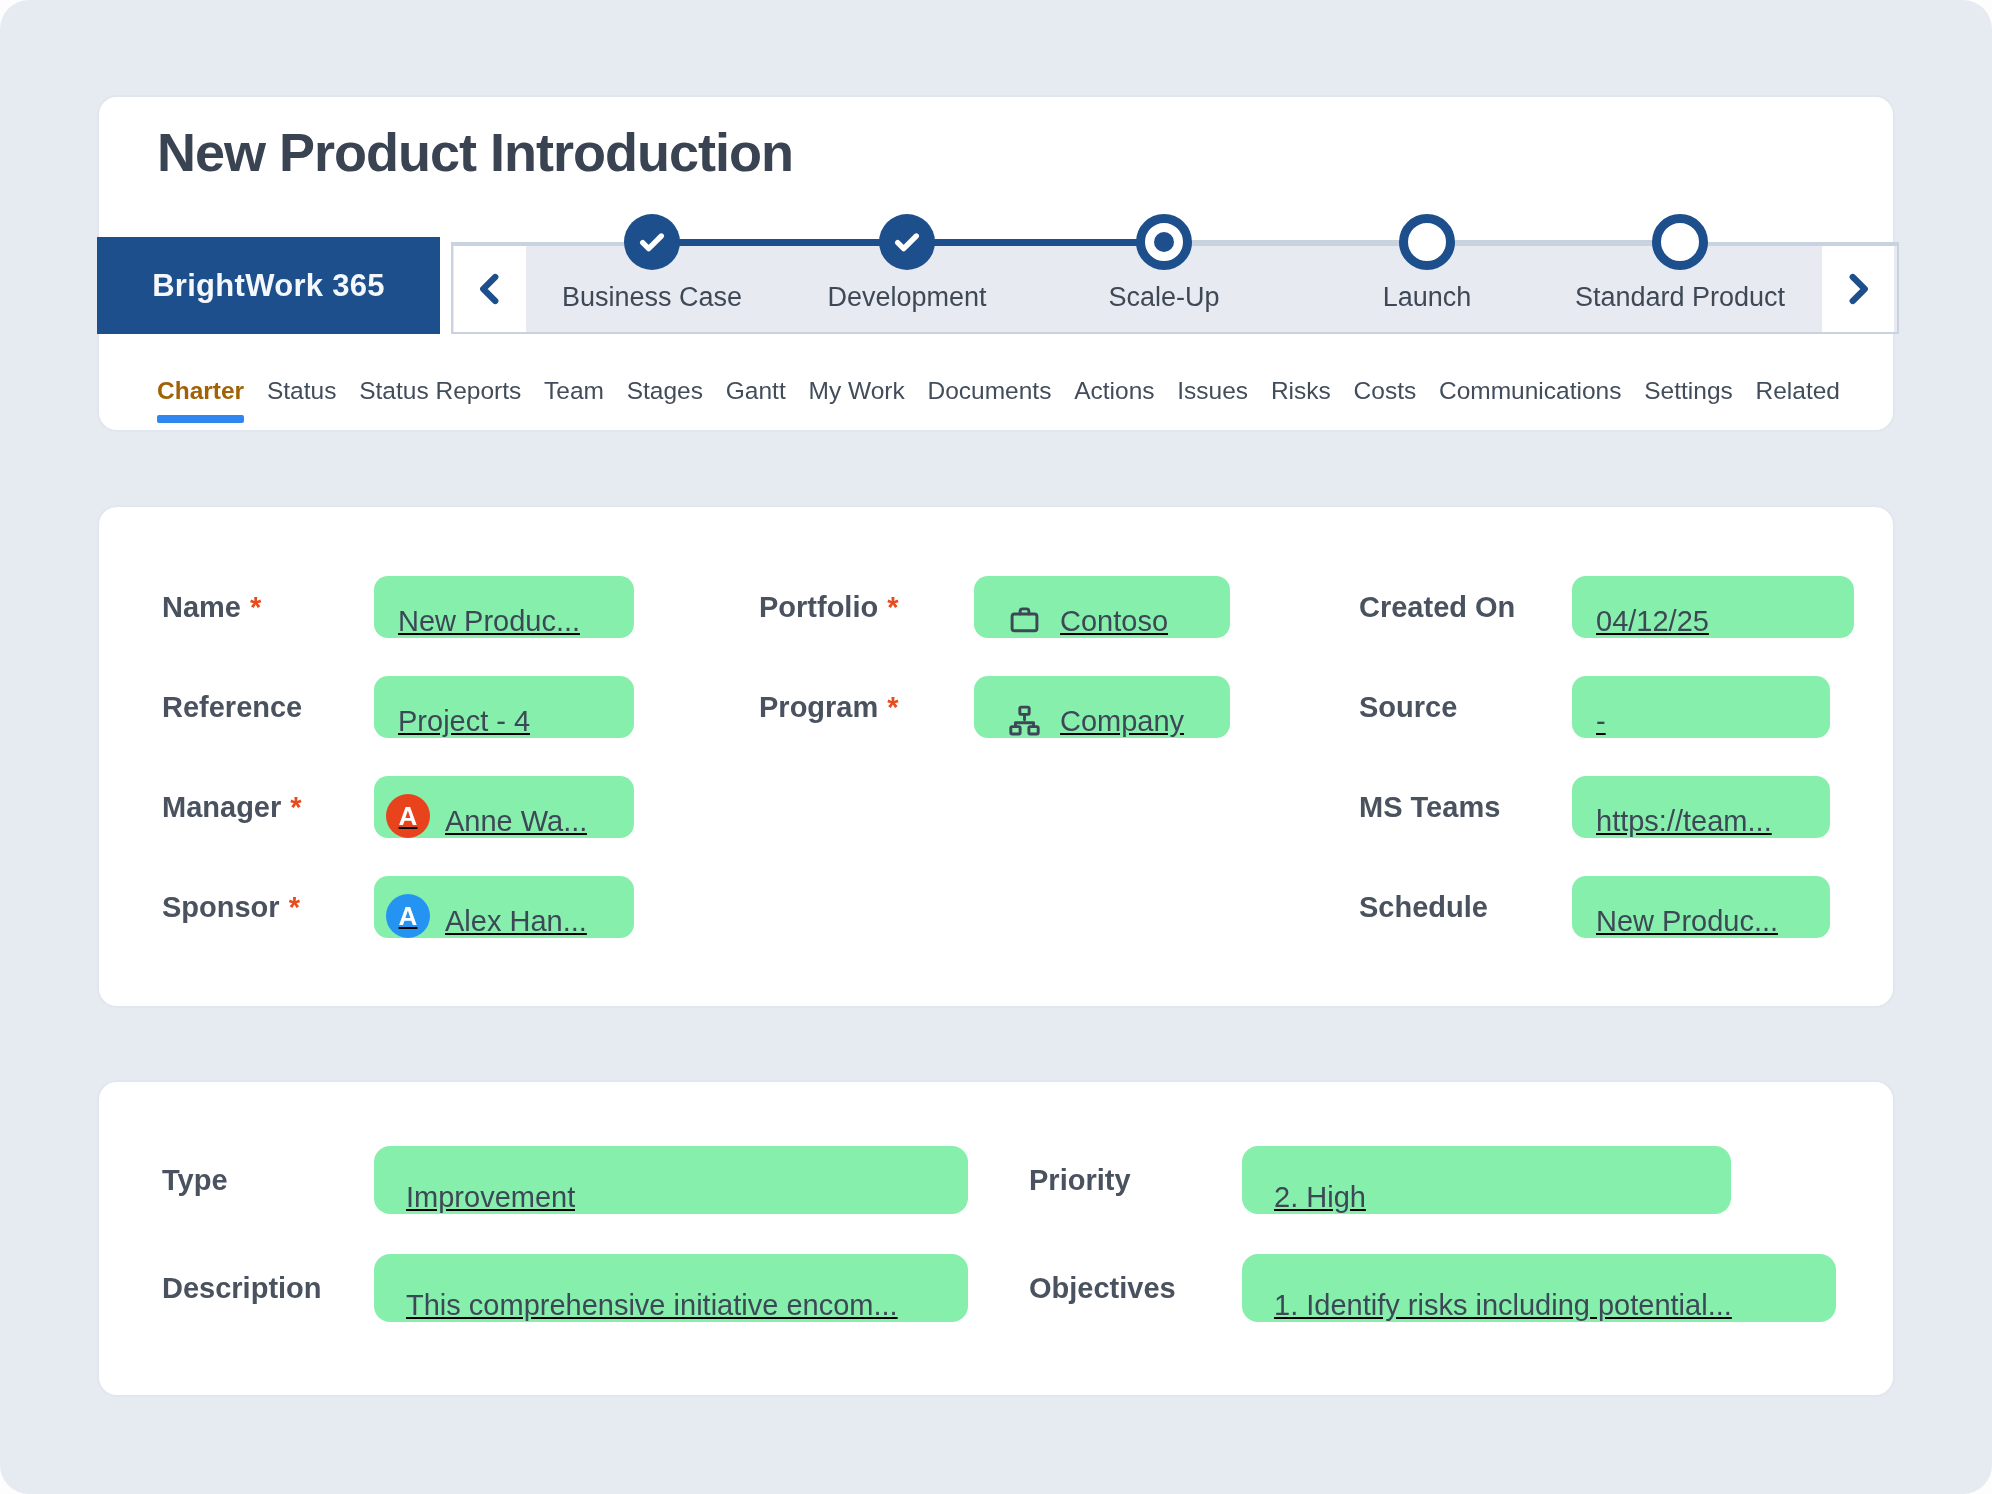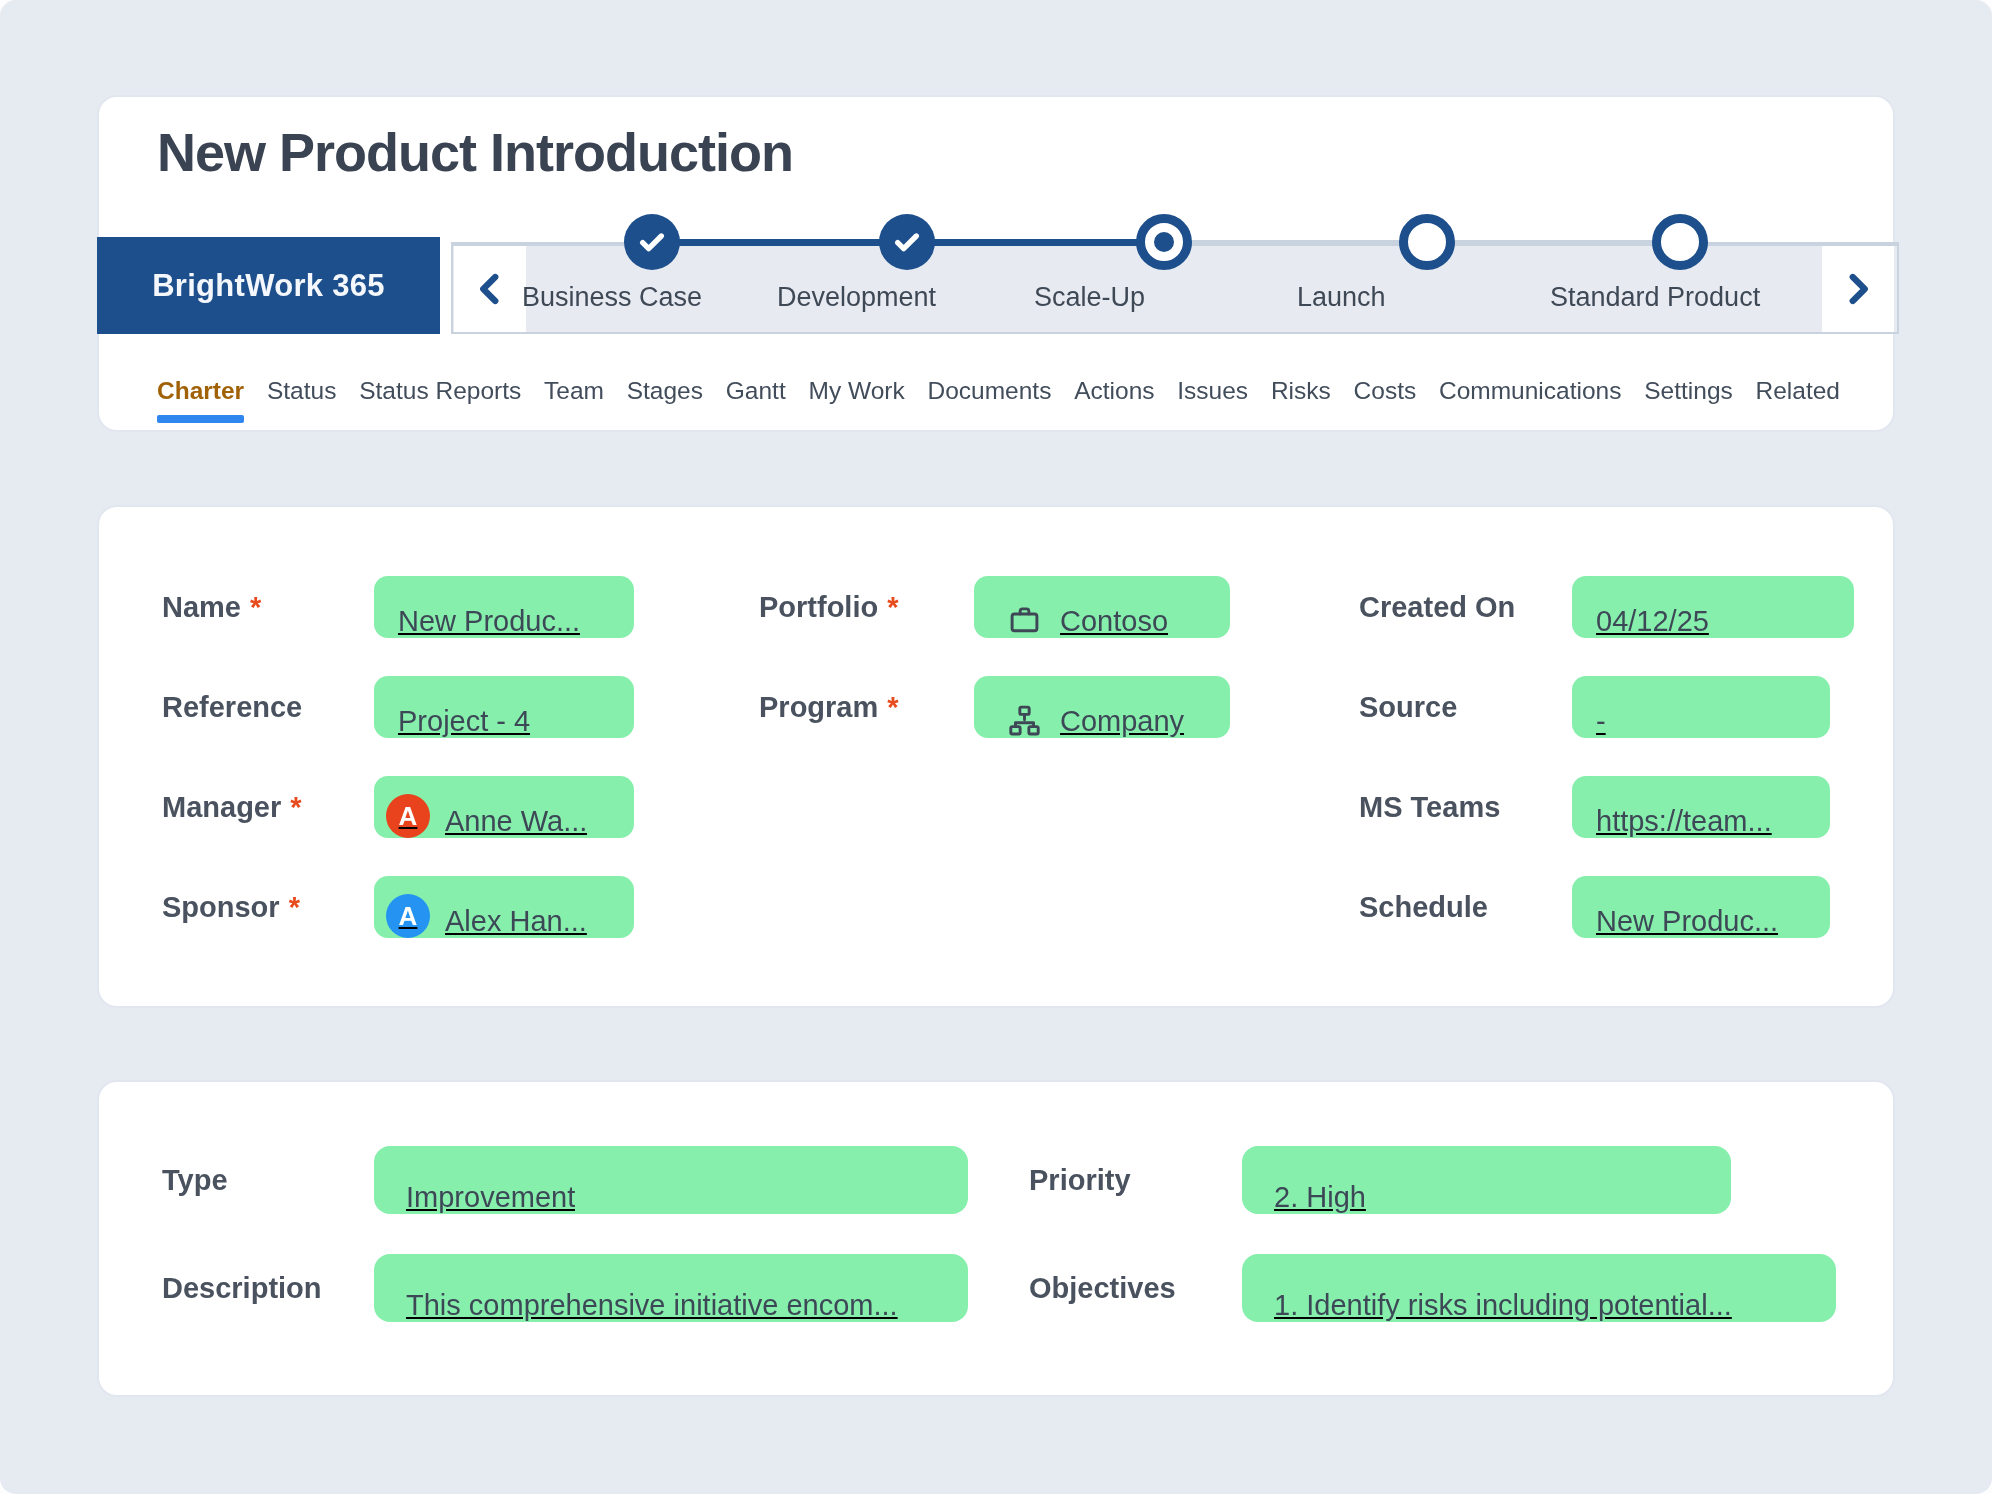--- a/index.html
+++ b/index.html
@@ -1,17 +1,17 @@
 <!DOCTYPE html>
 <html><head>
 <meta charset="utf-8">
 <style>
   * { margin:0; padding:0; box-sizing:border-box; }
   html,body { width:1992px; height:1494px; background:#fdfdfe; font-family:"Liberation Sans", sans-serif; }
-  .app { position:absolute; inset:0; background:#e6eaf1; border-radius:16px; overflow:hidden; }
+  .app { position:absolute; inset:0; background:#e6eaf1; border-radius:29px; overflow:hidden; }
 
   .card { position:absolute; background:#ffffff; border:2px solid #e2e7ef; border-radius:20px; }
   .header-card { left:97px; top:95px; width:1798px; height:337px; }
   .charter-card { left:97px; top:505px; width:1798px; height:503px; }
   .details-card { left:97px; top:1080px; width:1798px; height:317px; }
 
   .page-title { position:absolute; left:58px; top:24px; font-size:54px; font-weight:700; color:#3a4352; letter-spacing:-1px; }
 
   
   .brand-box { position:absolute; left:-2px; top:140px; width:343px; height:97px; background:#1d4f8c; display:flex; align-items:center; justify-content:center; }
@@ -24,21 +24,21 @@
 
   .conn { position:absolute; height:7px; top:142px; }
   .conn.done { left:553px; width:512px; background:#1d4f8c; }
   .conn.todo { left:1065px; width:516px; background:#c9d3e0; height:5px; top:143px; }
 
   .stage-dot { position:absolute; top:117px; width:56px; height:56px; border-radius:50%; display:flex; align-items:center; justify-content:center; cursor:pointer; }
   .stage-dot.complete { background:#1d4f8c; }
   .stage-dot.complete svg { width:32px; height:32px; }
   .stage-dot.ring { background:#ffffff; border:9px solid #1d4f8c; }
   .stage-dot .core { width:20px; height:20px; border-radius:50%; background:#1d4f8c; }
-  .stage-label { position:absolute; top:185px; width:260px; font-size:27px; color:#3f4956; }
+  .stage-label { position:absolute; top:185px; width:260px; text-align:center; font-size:27px; color:#3f4956; }
 
   .s1 { left:525px; } .s2 { left:780px; } .s3 { left:1037px; } .s4 { left:1300px; } .s5 { left:1553px; }
   .t1 { left:423px; } .t2 { left:678px; } .t3 { left:935px; } .t4 { left:1198px; } .t5 { left:1451px; }
 
   
   .tab-row { position:absolute; left:58px; top:270px; width:1683px; display:flex; justify-content:space-between; align-items:flex-start; }
   .tab { font-size:24.5px; color:#424d5b; cursor:pointer; white-space:nowrap; padding-top:10px; }
   .tab.active { font-weight:700; color:#a16207; }
   .tab.active::after { content:""; display:block; height:8px; width:100%; background:#2e86ee; border-radius:2px; margin-top:10px; }
 

